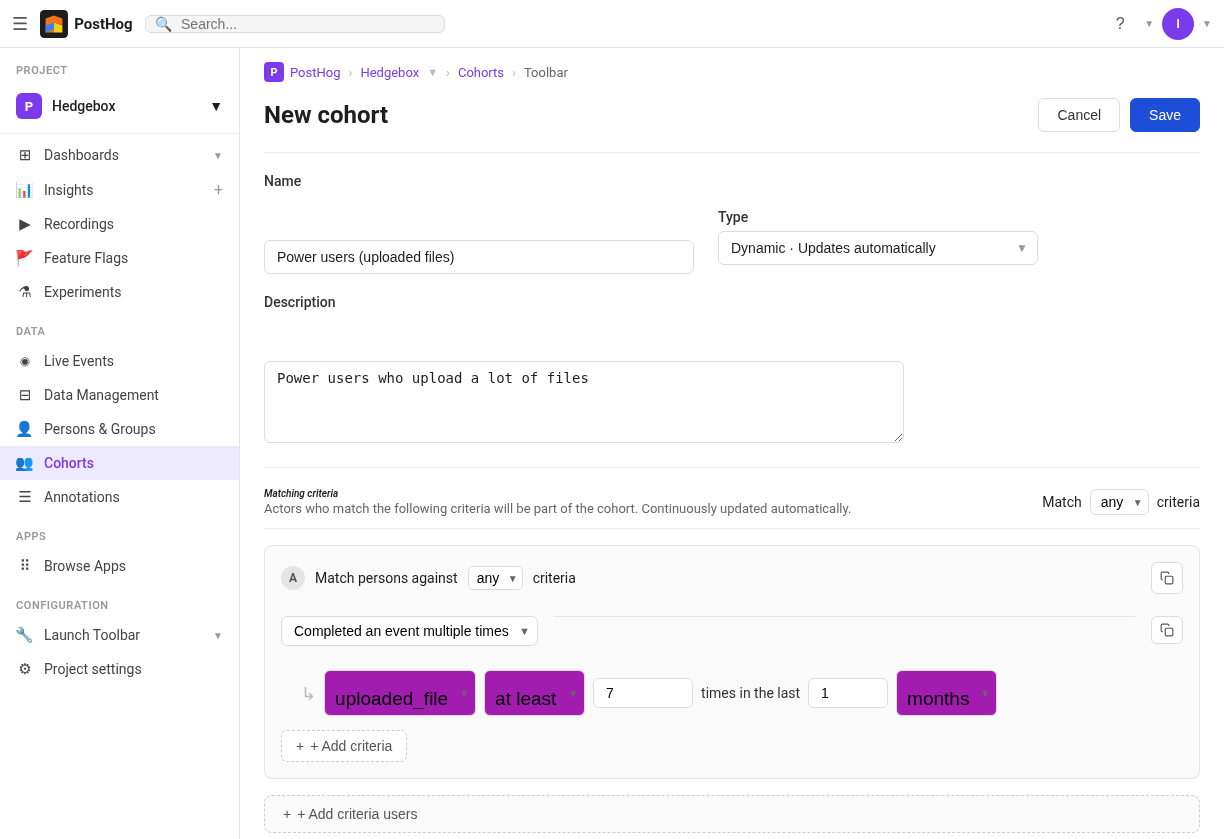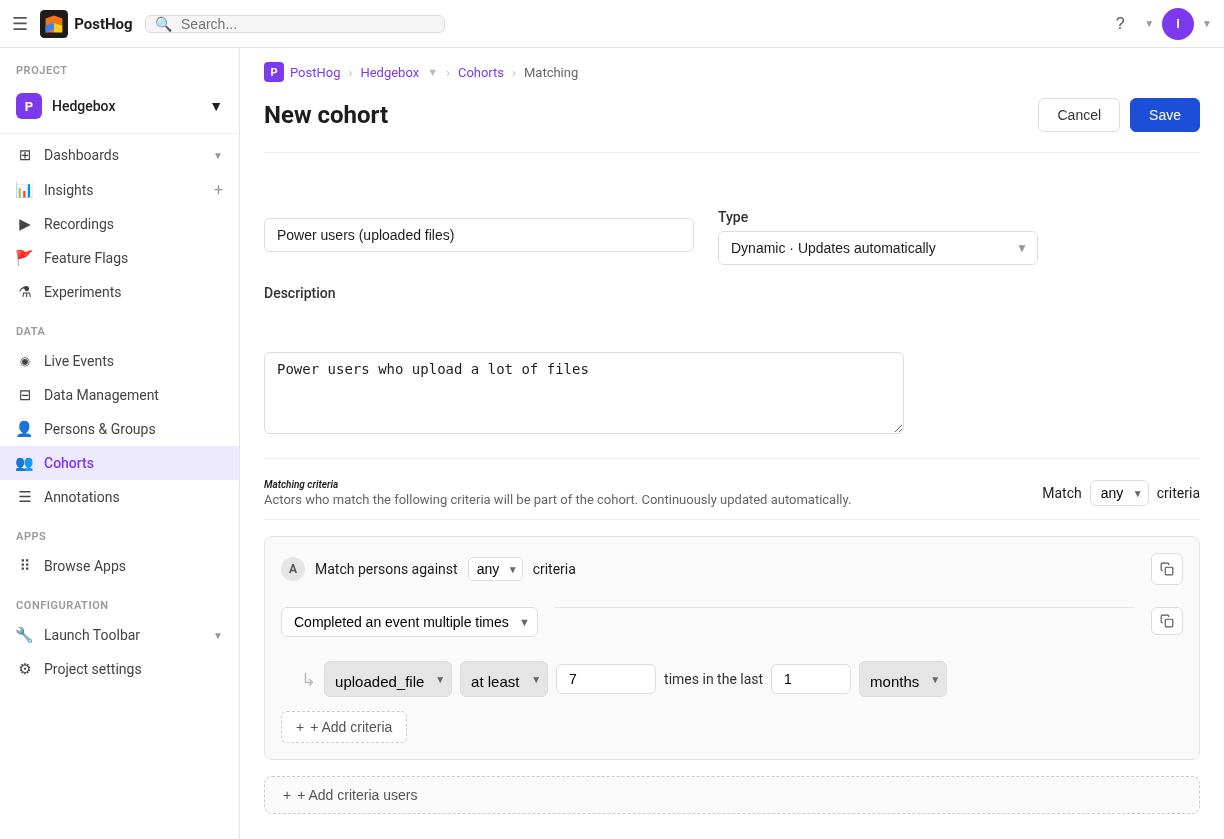--- a/index.html
+++ b/index.html
@@ -82,21 +82,21 @@
     
     .criteria-row { display: flex; align-items: flex-start; gap: 8px; margin-bottom: 10px; padding: 8px 0; }
     .event-select-wrap { position: relative; }
     .event-select { border: 1px solid #ddd; border-radius: 6px; padding: 6px 28px 6px 12px; font-size: 14px; background: #fff; appearance: none; cursor: pointer; white-space: nowrap; }
     .event-select-caret { position: absolute; right: 8px; top: 50%; transform: translateY(-50%); font-size: 11px; color: #666; pointer-events: none; }
     .criteria-copy { border: 1px solid #ddd; border-radius: 6px; background: #fff; cursor: pointer; padding: 6px 8px; display: flex; align-items: center; color: #555; }
 
     .subcriteria-row { display: flex; align-items: center; gap: 8px; padding: 6px 0; flex-wrap: wrap; }
     .subcriteria-indent { color: #bbb; font-size: 18px; margin-left: 20px; }
     .sub-select-wrap { position: relative; }
-    .sub-select { border: 1px solid #ddd; border-radius: 6px; padding: 11px 26px 6px 10px; font-size: 15px; background: #e5e5e5; appearance: none; cursor: pointer; }
+    .sub-select { border: 1px solid #ddd; border-radius: 6px; padding: 17px 26px 6px 10px; font-size: 19px; background: #a21caf; appearance: none; cursor: pointer; }
     .sub-select-caret { position: absolute; right: 7px; top: 50%; transform: translateY(-50%); font-size: 10px; color: #666; pointer-events: none; }
     .sub-input { border: 1px solid #ddd; border-radius: 6px; padding: 6px 12px; font-size: 14px; width: 100px; outline: none; }
     .sub-text { font-size: 14px; color: #333; white-space: nowrap; }
 
     .add-criteria-btn { display: flex; align-items: center; gap: 6px; padding: 7px 14px; border: 1px dashed #ccc; border-radius: 6px; background: #fff; cursor: pointer; font-size: 14px; color: #555; margin-top: 8px; }
 
     .add-group-btn { display: flex; align-items: center; gap: 6px; padding: 10px 18px; border: 1px dashed #ccc; border-radius: 8px; background: #fafafa; cursor: pointer; font-size: 14px; color: #555; width: 100%; justify-content: flex-start; }
 
     .divider { height: 1px; background: #f0f0f0; margin: 0 24px; }
   </style>
@@ -207,36 +207,37 @@
       <div class="bc-project">
         <div class="bc-avatar">P</div>
         <a>PostHog</a>
       </div>
       <span class="sep">›</span>
       <a>Hedgebox</a>
       <span class="bc-dropdown">▼</span>
       <span class="sep">›</span>
       <a>Cohorts</a>
       <span class="sep">›</span>
-      <span>Matching</span>
+      <span>Toolbar</span>
     </div>
 
     <div class="page-header">
       <h1 class="page-title">New cohort</h1>
       <div class="header-actions">
         <button class="btn">Cancel</button>
         <button class="btn btn-primary">Save</button>
       </div>
     </div>
 
     <div class="divider"></div>
 
     <div class="form-section" style="padding-top:20px;">
       <div class="form-row">
         <div class="form-group name">
+          <label>Name</label>
           <input type="text" class="form-input" value="Power users (uploaded files)" style="">
         </div>
         <div class="form-group type">
           <label>Type</label>
           <div class="form-select-wrap">
             <select class="form-select">
               <option>Dynamic · Updates automatically</option>
               <option>Static · Manual updates</option>
             </select>
             <span class="form-select-caret">▼</span>

